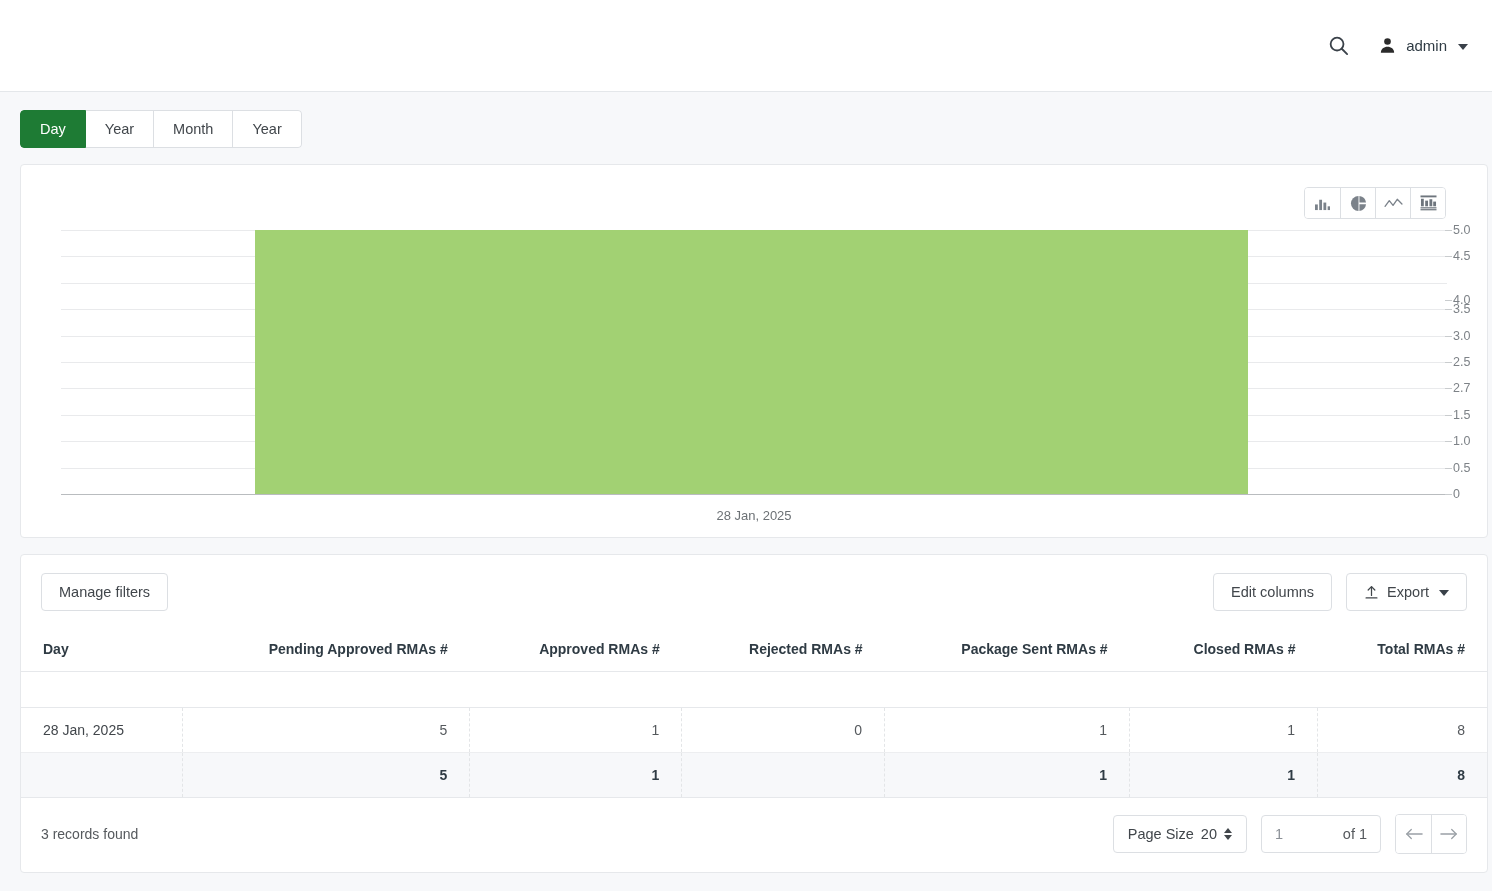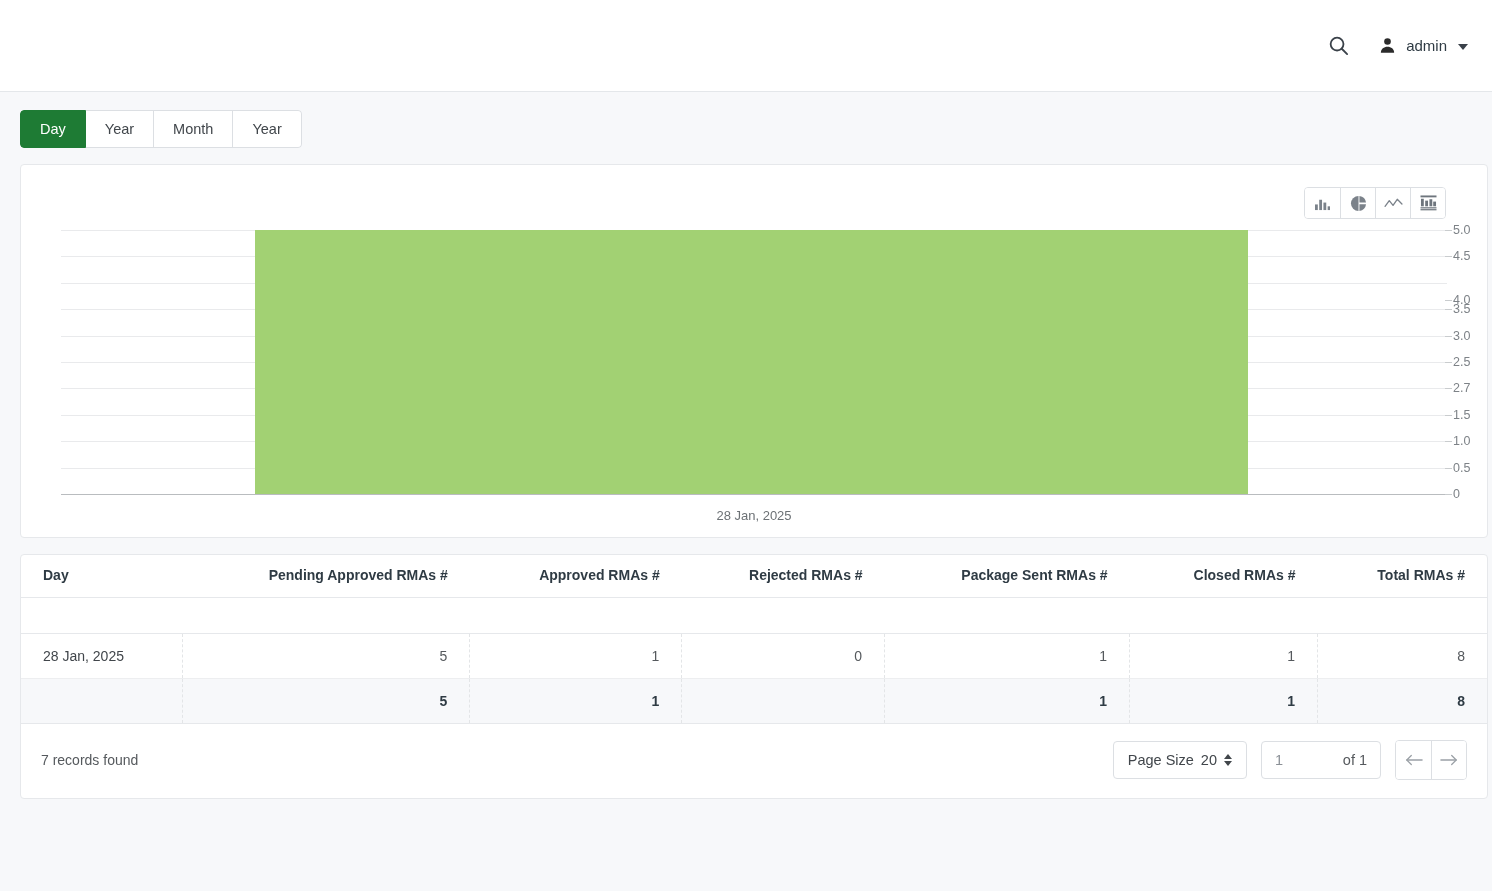--- a/index.html
+++ b/index.html
@@ -261,20 +261,35 @@
       <div class="ytick" style="top:211.2px"><span class="dash"></span><span>1.0</span></div>
       <div class="ytick" style="top:237.6px"><span class="dash"></span><span>0.5</span></div>
       <div class="ytick" style="top:264px"><span class="dash"></span><span>0</span></div>
 
       <div class="xlabel">28 Jan, 2025</div>
     </div>
   </div>
 </div>
 
 <div class="card">
+  <div class="table-toolbar">
+    <button class="btn">Manage filters</button>
+    <div class="toolbar-right">
+      <button class="btn">Edit columns</button>
+      <button class="btn">
+        <svg width="15" height="15" viewBox="0 0 18 18" fill="none" stroke="#41464b" stroke-width="1.5">
+          <path d="M9 12.5V2.2" stroke-linecap="round"></path>
+          <path d="M5 6 L9 2 L13 6" stroke-linecap="round" stroke-linejoin="round"></path>
+          <path d="M2.5 15.5h13" stroke-linecap="round"></path>
+        </svg>
+        <span>Export</span>
+        <span class="caret-dn" style="margin-top:2px"></span>
+      </button>
+    </div>
+  </div>
 
   <table>
     <thead>
       <tr>
         <th class="first">Day</th>
         <th>Pending Approved RMAs #</th>
         <th>Approved RMAs #</th>
         <th>Rejected RMAs #</th>
         <th>Package Sent RMAs #</th>
         <th>Closed RMAs #</th>
@@ -306,21 +321,21 @@
         <td>1</td>
         <td></td>
         <td>1</td>
         <td>1</td>
         <td>8</td>
       </tr>
     </tbody>
   </table>
 
   <div class="table-footer">
-    <span class="records">7 records found</span>
+    <span class="records">3 records found</span>
     <div class="pager">
       <div class="pagesize">
         <span>Page Size</span>
         <b>20</b>
         <span class="spin">
             <i class="up"></i>
             <i class="dn"></i>
           </span>
       </div>
       <div class="pagebox">

